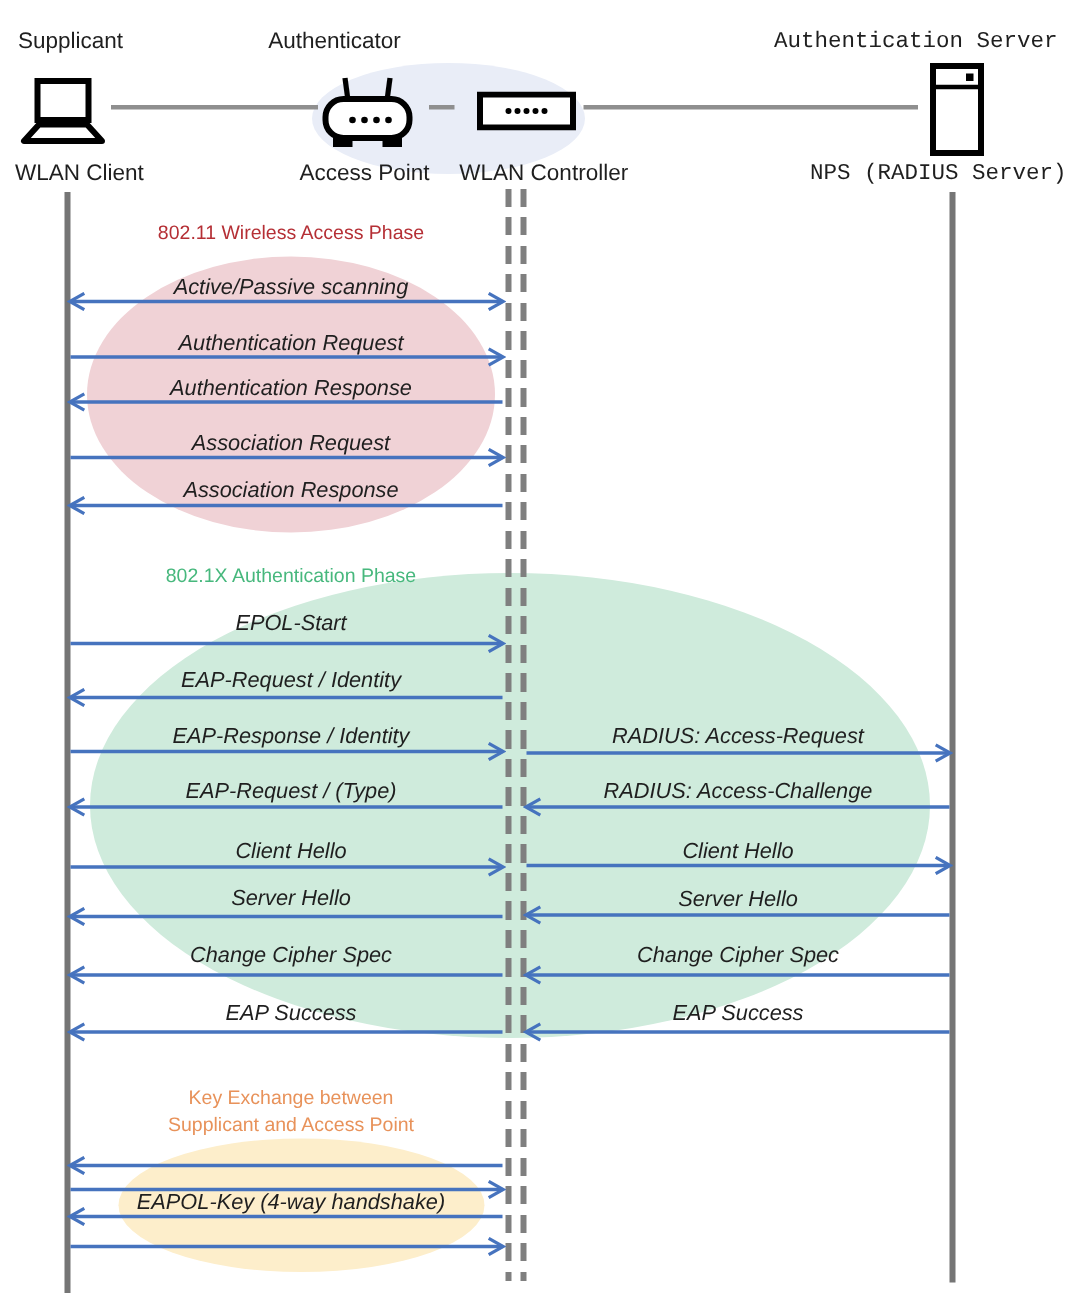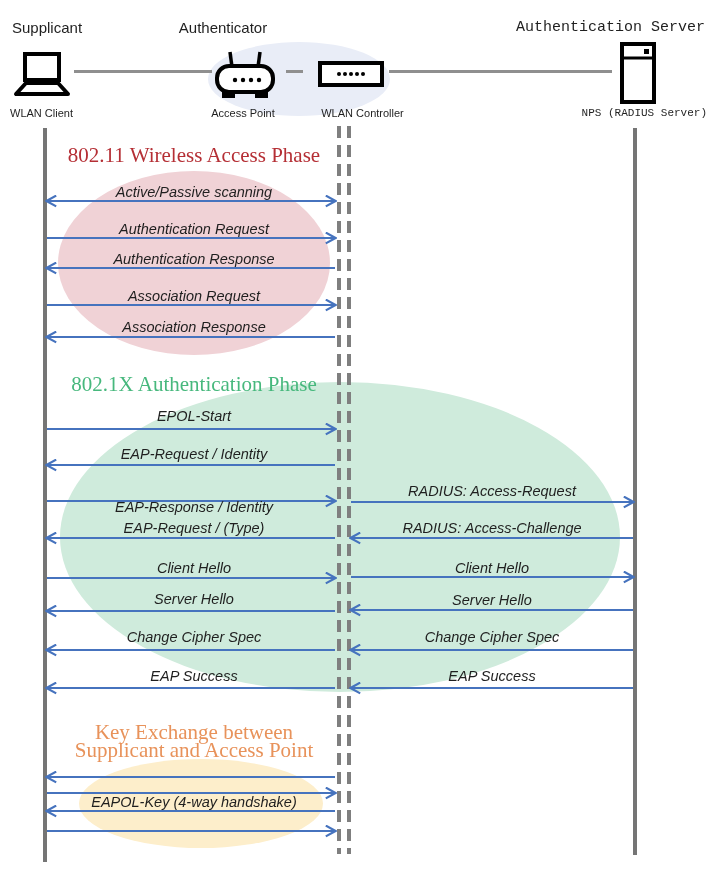--- a/index.html
+++ b/index.html
@@ -13,21 +13,21 @@
     --phase2-title-color:#47B87D;
     --phase3-title-color:#E8925A;
   }
   html,body{margin:0;padding:0;background:#fff;}
   #canvas{
     position:relative;width:713px;height:875px;background:#fff;overflow:hidden;
     font-family:"Liberation Sans",sans-serif;color:#1f1f1f;
   }
   
   .actor-role{position:absolute;font-size:15px;white-space:nowrap;z-index:4;}
-  .device-label{position:absolute;font-size:11px;white-space:nowrap;z-index:4;}
+  .device-label{position:absolute;font-size:15px;white-space:nowrap;z-index:4;}
   .center{text-align:center;}
   .right{text-align:right;font-family:Liberation Mono, monospace;}
   .connector{position:absolute;height:3px;background:#8F8F8F;z-index:2;}
   .icon{position:absolute;z-index:4;}
   
   .ellipse{position:absolute;border-radius:50%;z-index:1;}
   .el-auth{background:var(--authenticator-fill);}
   .el-p1{background:var(--phase1-fill);}
   .el-p2{background:var(--phase2-fill);}
   .el-p3{background:var(--phase3-fill);}
@@ -38,21 +38,21 @@
     repeating-linear-gradient(to bottom,#7F7F7F 0 12px,transparent 12px 19px);
   }
   
   svg.arrows{position:absolute;left:0;top:0;z-index:3;}
   svg.arrows line{stroke:var(--arrow-color);stroke-width:2.2;}
   #head path{stroke:var(--arrow-color);}
   
   .msg{position:absolute;font-size:14.5px;line-height:18px;height:18px;white-space:nowrap;z-index:4;font-style:italic;}
   .lane-l{left:50px;width:288px;text-align:center;}
   .lane-r{left:351px;width:282px;text-align:center;}
-  .phase-title{position:absolute;font-size:21px;line-height:18px;white-space:nowrap;z-index:4;font-family:Liberation Serif, serif;}
+  .phase-title{position:absolute;font-size:13px;line-height:18px;white-space:nowrap;z-index:4;}
 </style>
 </head>
 <body>
 
 <div id="canvas">
 
   <div class="actor-role" style="left:12px;top:19px">Supplicant</div>
   <div class="actor-role center" style="left:158px;top:19px;width:130px">Authenticator</div>
   <div class="actor-role right" style="right:8px;top:19px">Authentication Server</div>
 
@@ -151,21 +151,21 @@
   </div>
 
   <div class="msg lane-l" style="top:183px">Active/Passive scanning</div>
   <div class="msg lane-l" style="top:220px">Authentication Request</div>
   <div class="msg lane-l" style="top:250px">Authentication Response</div>
   <div class="msg lane-l" style="top:287px">Association Request</div>
   <div class="msg lane-l" style="top:318px">Association Response</div>
 
   <div class="msg lane-l" style="top:407px">EPOL-Start</div>
   <div class="msg lane-l" style="top:445px">EAP-Request / Identity</div>
-  <div class="msg lane-l" style="top:498px">EAP-Response / Identity</div>
+  <div class="msg lane-l" style="top:482px">EAP-Response / Identity</div>
   <div class="msg lane-l" style="top:519px">EAP-Request / (Type)</div>
   <div class="msg lane-l" style="top:559px">Client Hello</div>
   <div class="msg lane-l" style="top:590px">Server Hello</div>
   <div class="msg lane-l" style="top:628px">Change Cipher Spec</div>
   <div class="msg lane-l" style="top:667px">EAP Success</div>
 
   <div class="msg lane-r" style="top:519px">RADIUS: Access-Challenge</div>
   <div class="msg lane-r" style="top:482px">RADIUS: Access-Request</div>
   <div class="msg lane-r" style="top:559px">Client Hello</div>
   <div class="msg lane-r" style="top:591px">Server Hello</div>

